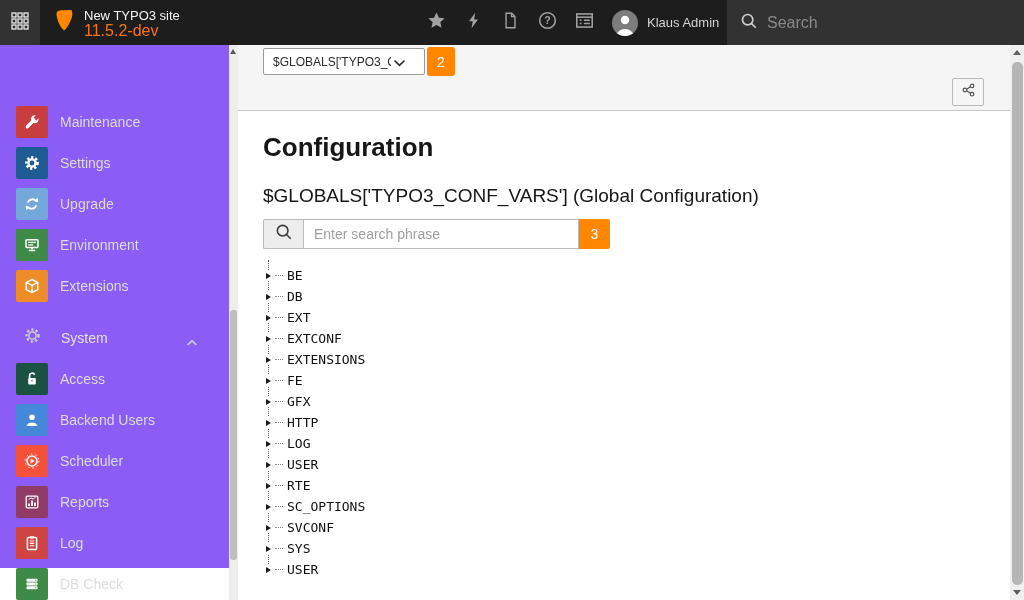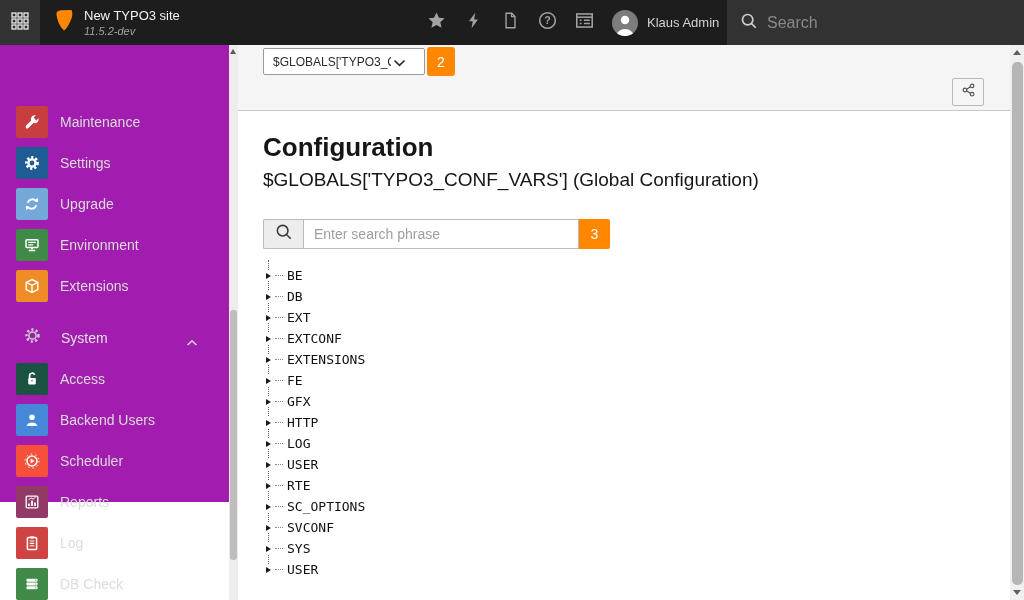--- a/index.html
+++ b/index.html
@@ -6,32 +6,32 @@
   html,body { width:1024px; height:600px; overflow:hidden; }
   body { font-family:"Liberation Sans", sans-serif; background:#fff; }
   #app { position:relative; width:1024px; height:600px; overflow:hidden; background:#fff; }
 
   
   .topbar { position:absolute; left:0; top:0; width:1024px; height:45px; background:#1d1d1d; z-index:30; }
   .tb-toggle { position:absolute; left:0; top:0; width:40px; height:45px; background:#323232; display:flex; align-items:center; justify-content:center; cursor:pointer; }
   .tb-logo { position:absolute; left:51px; top:8px; width:27px; height:29px; }
   .tb-sitename { position:absolute; left:84px; top:8px; }
   .tb-sitename .t1 { font-size:13px; color:#f4f4f4; line-height:16px; }
-  .tb-sitename .t2 { font-size:11px; color:#a3a3a3; line-height:14px;font-style:italic; }
+  .tb-sitename .t2 { font-size:16px; color:#f97316; line-height:14px; }
   .tb-icon { position:absolute; top:12px; width:21px; height:21px; display:flex; align-items:center; justify-content:center; cursor:pointer; }
   .tb-user { position:absolute; left:612px; top:0; height:45px; display:flex; align-items:center; cursor:pointer; }
   .tb-avatar { width:26px; height:26px; border-radius:50%; background:#7c7c7c; overflow:hidden; position:relative; }
   .tb-username { margin-left:9px; font-size:13px; color:#d2d2d2; }
   .tb-search { position:absolute; left:727px; top:0; width:297px; height:45px; background:#323232; display:flex; align-items:center; }
   .tb-search svg { margin-left:13px; }
   .tb-search input { background:transparent; border:none; outline:none; margin-left:9px; font-size:16px; color:#ddd; width:220px; font-family:"Liberation Sans",sans-serif; }
   .tb-search input::placeholder { color:#8a8a8a; }
 
   
-  .sidebar { position:absolute; left:0; top:45px; width:229px; height:457px; background:#a21caf; z-index:10; }
+  .sidebar { position:absolute; left:0; top:45px; width:229px; height:523px; background:#8b5cf6; z-index:10; }
   .sb-row { position:absolute; left:0; width:229px; height:41px; display:flex; align-items:center; padding-left:16px; cursor:pointer; }
   .sb-ico { width:32px; height:32px; border-radius:2px; display:flex; align-items:center; justify-content:center; flex:0 0 32px; }
   .sb-label { margin-left:12px; font-size:14px; color:#dcdcdc; white-space:nowrap; }
   .sb-section { position:absolute; left:0; width:229px; height:41px; display:flex; align-items:center; padding-left:24px; cursor:pointer; }
   .sb-section .sb-label { margin-left:20px; color:#e3e3e3; }
   .sb-section .chev { position:absolute; left:186px; top:16px; }
 
   
   .sb-scroll { position:absolute; left:229px; top:45px; width:9px; height:555px; background:#ededed; z-index:12; }
   .sb-scroll .arr-up { position:absolute; left:1px; top:4px; width:0; height:0; border-left:3.5px solid transparent; border-right:3.5px solid transparent; border-bottom:5px solid #5a5a5a; }
@@ -40,21 +40,21 @@
   
   .content { position:absolute; left:237px; top:45px; width:787px; height:555px; background:#fff; }
   .docheader { position:absolute; left:0; top:0; width:787px; height:66px; background:#f5f5f5; border-bottom:1px solid #c9c9c9; }
   .dh-select { position:absolute; left:26px; top:3px; width:162px; height:27px; background:#fff; border:1px solid #9a9a9a; border-radius:2px; display:flex; align-items:center; cursor:pointer; }
   .dh-select .val { margin-left:9px; font-size:12px; color:#2b2b2b; white-space:nowrap; overflow:hidden; width:118px; }
   .dh-select svg { margin-left:2px; }
   .dh-badge { position:absolute; left:190px; top:2px; width:28px; height:29px; background:#ff8700; border-radius:3px; color:#fff; font-size:14px; display:flex; align-items:center; justify-content:center; }
   .dh-share { position:absolute; left:715px; top:33px; width:32px; height:28px; border:1px solid #b9b9b9; border-radius:2px; background:#f5f5f5; display:flex; align-items:center; justify-content:center; cursor:pointer; }
 
   .page-title { position:absolute; left:26px; top:87px; font-size:26px; font-weight:600; color:#161616; }
-  .section-title { position:absolute; left:26px; top:124px; font-size:19px; font-weight:400; color:#161616; }
+  .section-title { position:absolute; left:26px; top:140px; font-size:19px; font-weight:400; color:#161616; }
 
   .search-group { position:absolute; left:26px; top:174px; height:30px; display:flex; }
   .sg-addon { width:40px; height:30px; background:#ededed; border:1px solid #bbb; border-right:none; border-radius:2px 0 0 2px; display:flex; align-items:center; justify-content:center; }
   .sg-input { width:276px; height:30px; border:1px solid #bbb; padding:0 10px; font-size:14px; color:#333; outline:none; font-family:"Liberation Sans",sans-serif; }
   .sg-input::placeholder { color:#9e9e9e; }
   .sg-btn { width:31px; height:30px; background:#ff8700; border:none; border-radius:0 2px 2px 0; color:#fff; font-size:14px; cursor:pointer; display:flex; align-items:center; justify-content:center; }
 
   .tree { position:absolute; left:29px; top:220px; list-style:none; }
   .tree .vline { position:absolute; left:2px; top:-5px; height:310px; width:0; border-left:1px dotted #666; }
   .tree li { height:21px; display:flex; align-items:center; position:relative; cursor:pointer; }

